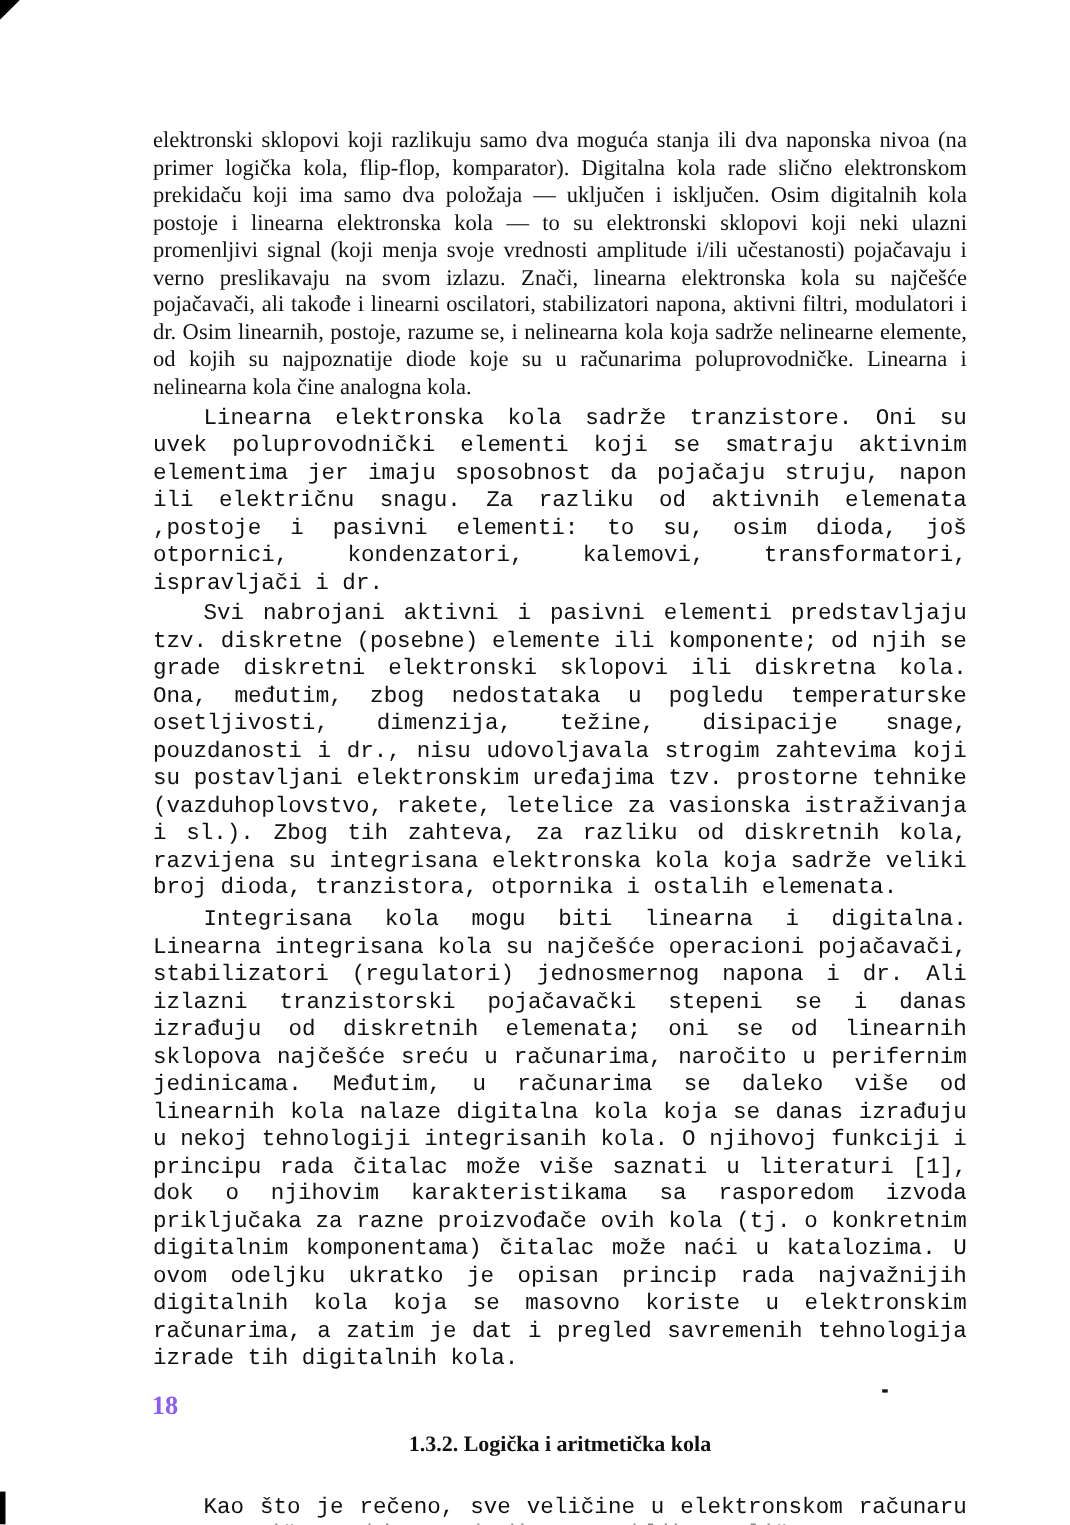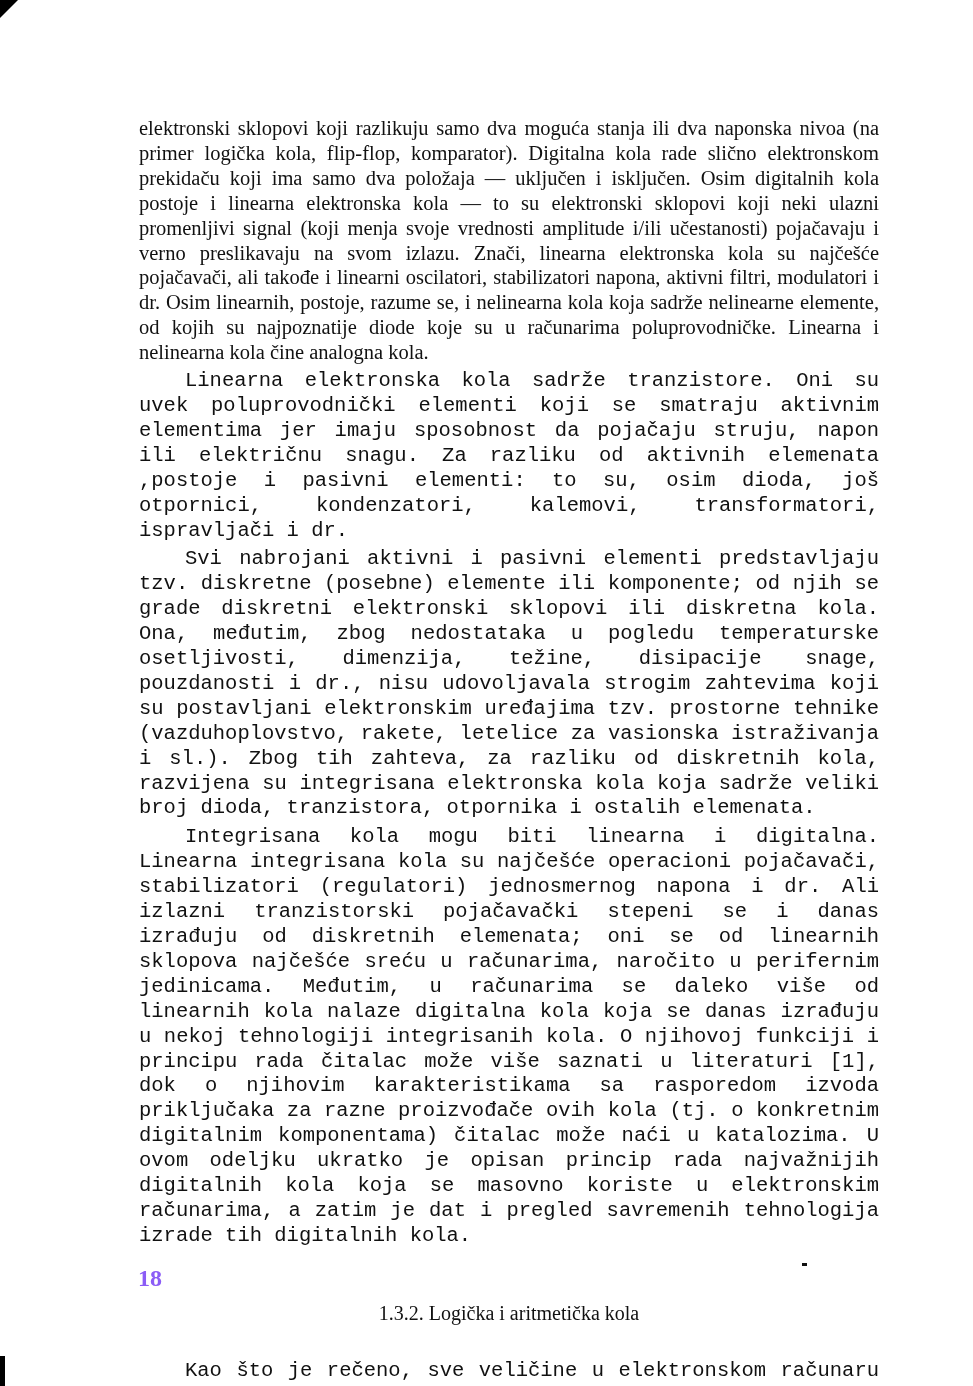--- a/index.html
+++ b/index.html
@@ -18,22 +18,22 @@
     font-family: "Liberation Serif", "DejaVu Serif", serif;
     font-size: 20.5px; line-height: 24.9px; color: #111;
     text-align: justify;
   }
   .para { margin: 4px; text-indent: 0; }
   .para.indent { text-indent: 46px; font-family: Liberation Mono, monospace; }
   .heading {
     text-align: center; margin: 52px 0 33px 0;
     font-size: 20px;
   }
-  .heading .num { font-weight: normal; }
-  .heading .title { font-weight: normal; }
+  .heading .num { font-weight: bold; }
+  .heading .title { font-weight: bold; }
   .page-number {
     position: absolute; left: 138px; top: 1265px;
     font-family: "Liberation Serif", "DejaVu Serif", serif;
     font-size: 24px; font-weight: bold; color: #8b5cf6;
   }
   .dot-mark {
     position: absolute; left: 802px; top: 1263px; width: 5px; height: 3px; background: #111;
   }
 </style>
 </head>

